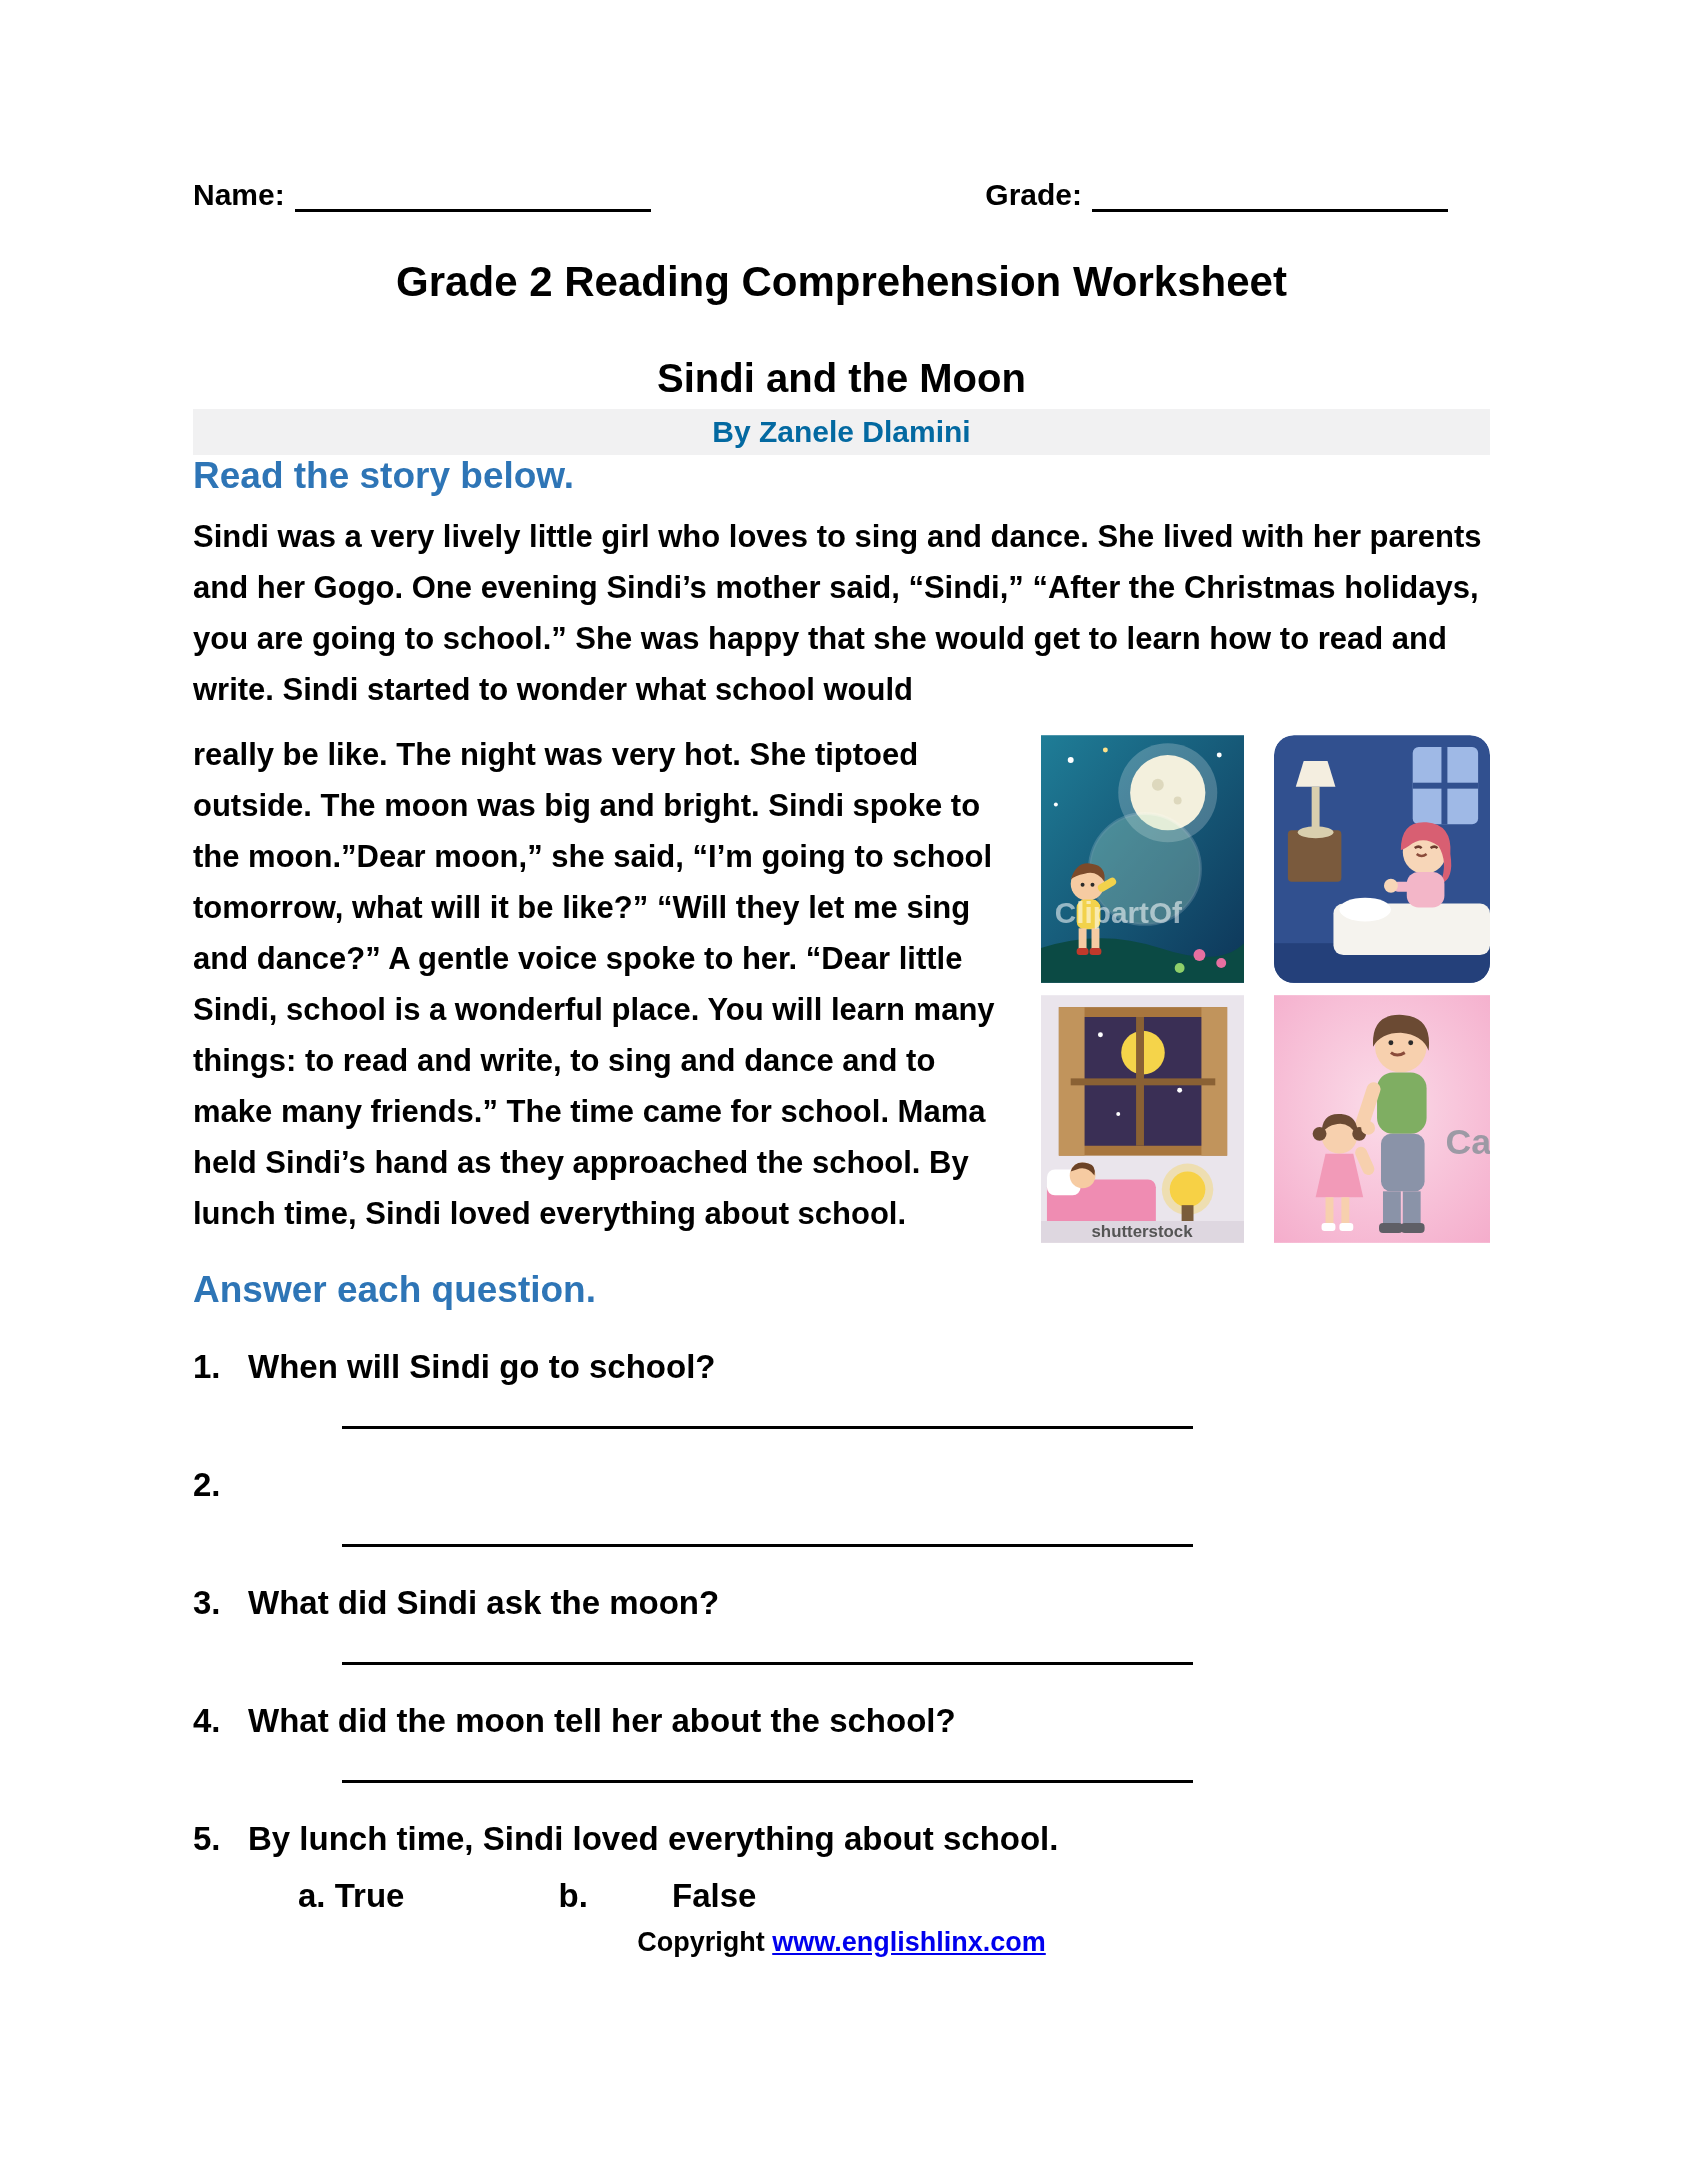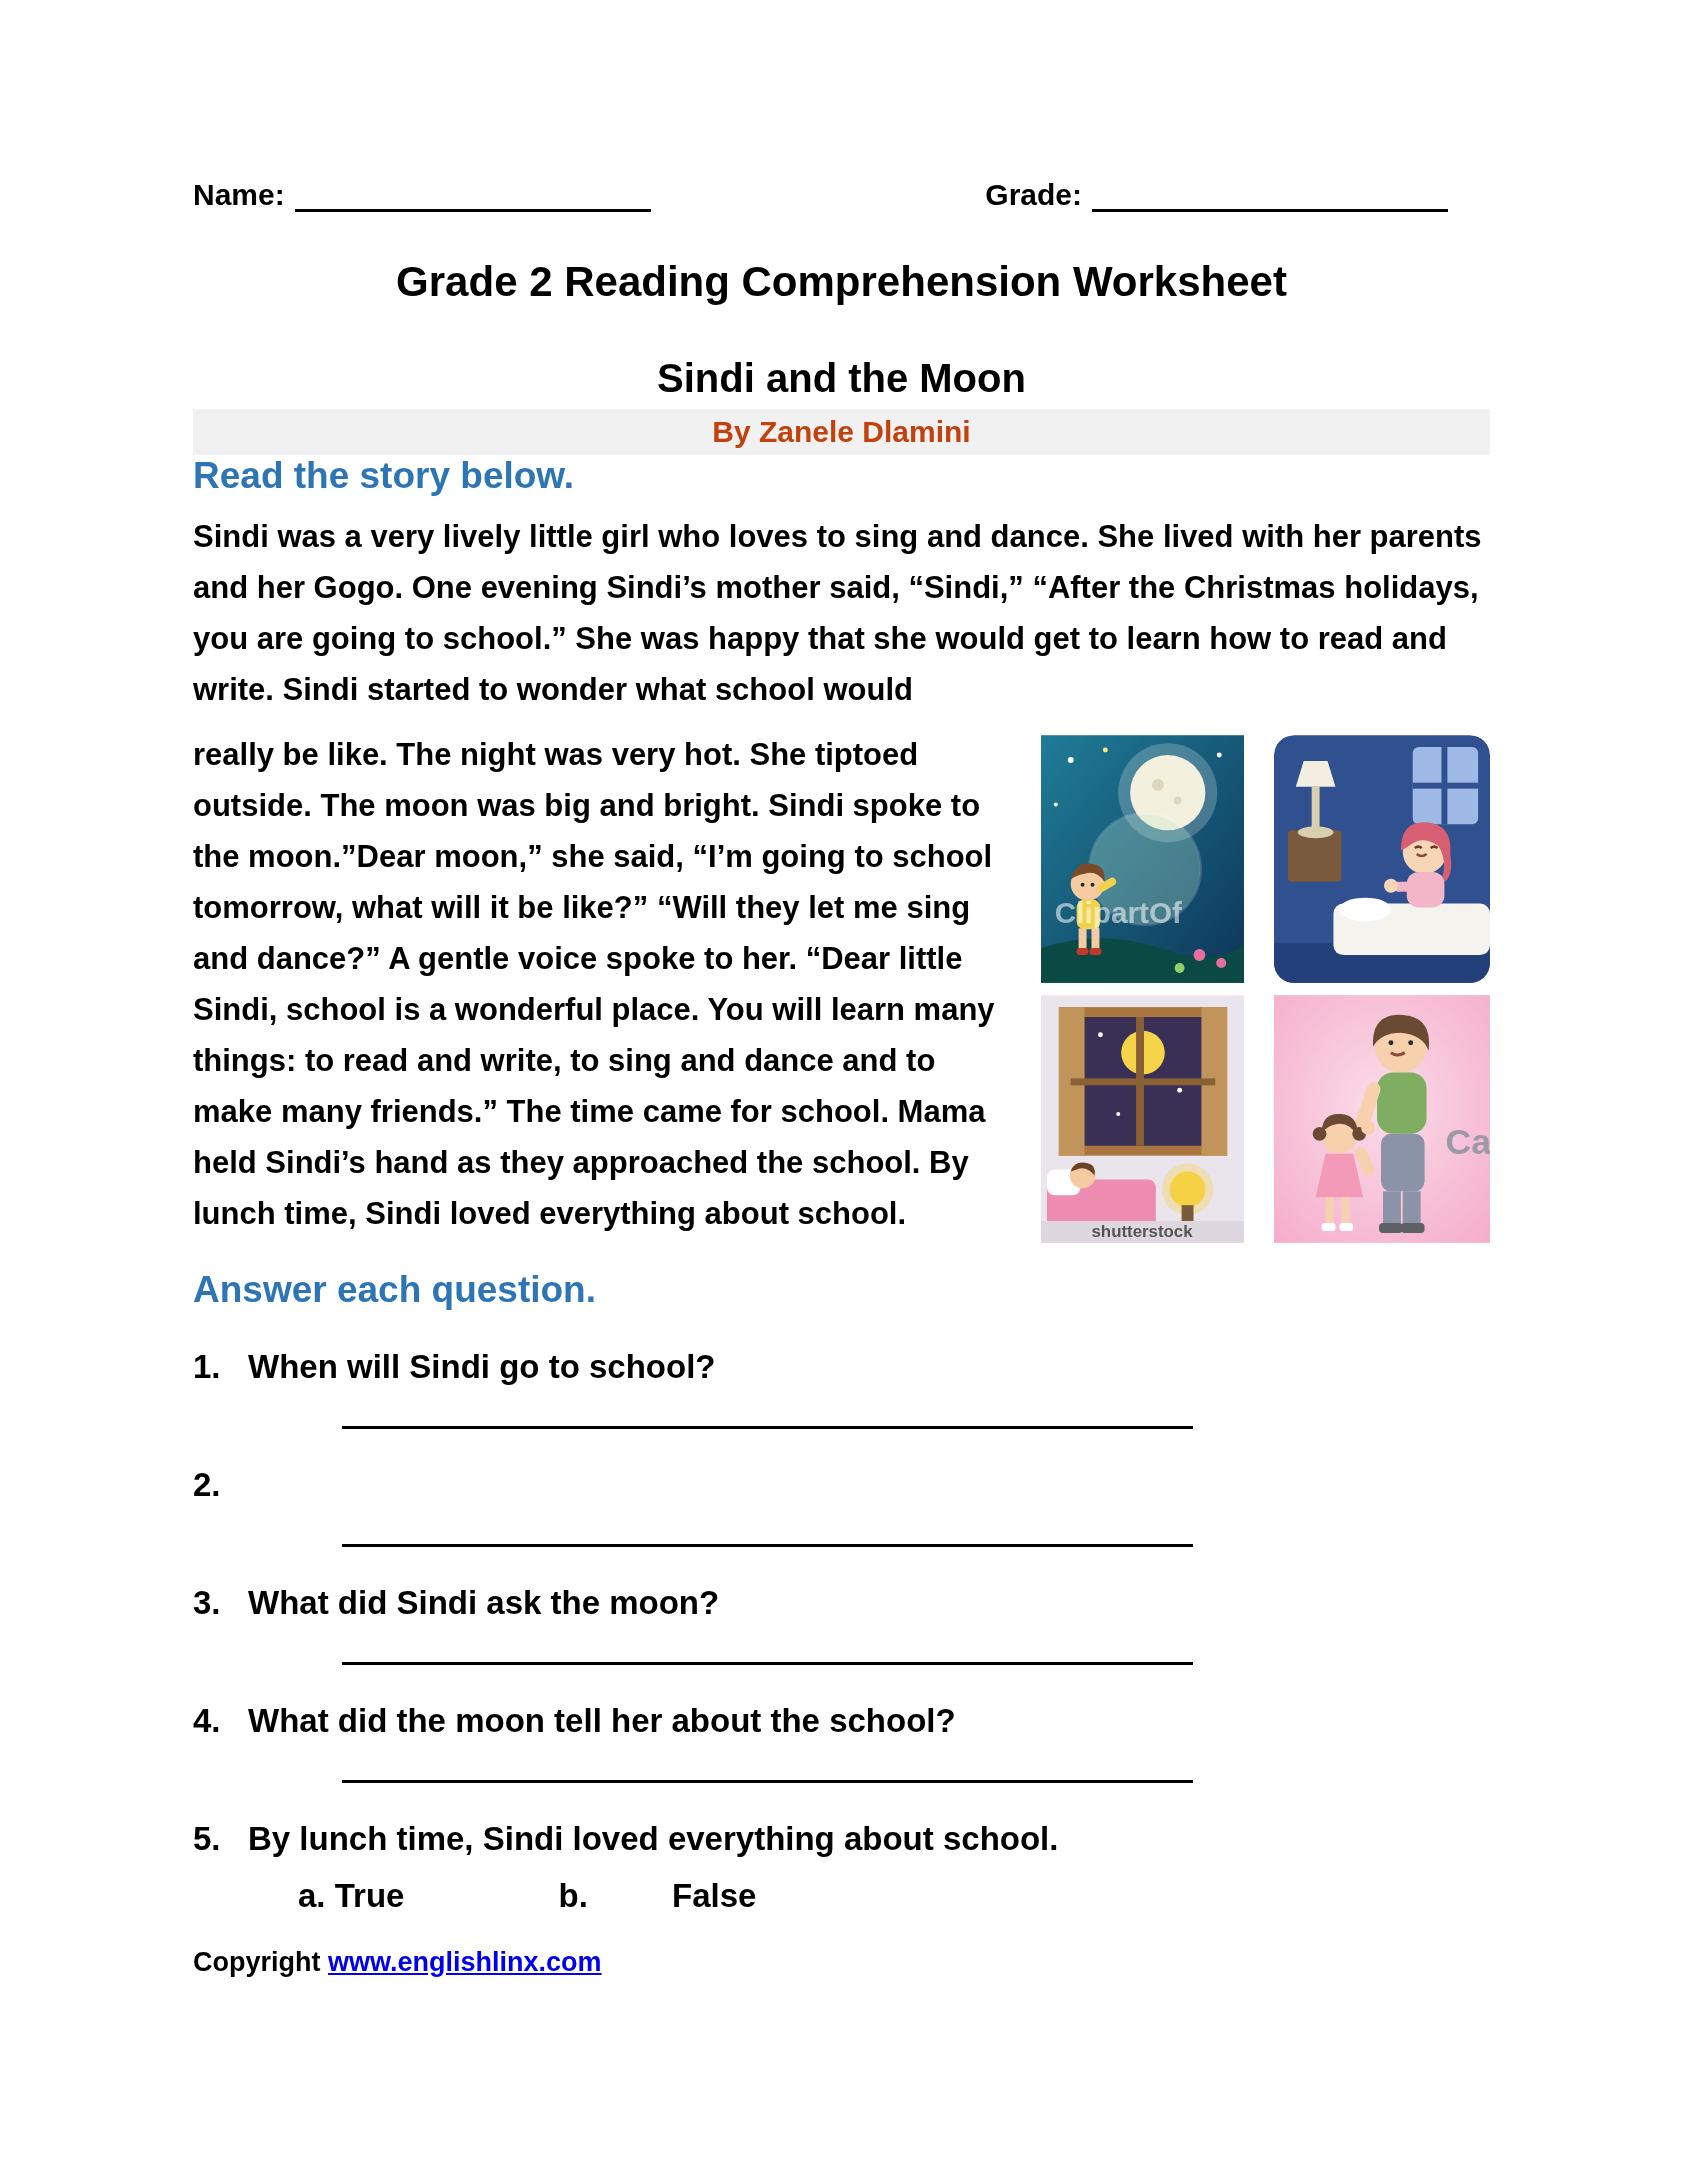--- a/index.html
+++ b/index.html
@@ -12,21 +12,21 @@
   .page { padding:178px 193px 0 193px; }
 
   
   .top-row { display:flex; justify-content:space-between; padding-right:42px; font-size:30px; }
   .field-group { display:flex; align-items:flex-end; }
   .write-line { display:inline-block; width:356px; border-bottom:3px solid #000; height:28px; margin-left:10px; }
 
   
   .main-title { text-align:center; font-size:42px; margin-top:46px; }
   .story-title { text-align:center; font-size:40px; margin-top:50px; }
-  .byline-band { margin-top:8px; background:#f1f1f2; text-align:center; color:#c2410c; font-size:30px; padding:6px 0; }
+  .byline-band { margin-top:8px; background:#f1f1f2; text-align:center; color:#0369a1; font-size:30px; padding:6px 0; }
 
   .section-heading { color:#2e75b6; font-size:37px; }
 
   
   .story-text { font-size:31px; line-height:51px; margin-top:14px; text-align:left; }
   .story-images {
     float:right; margin:6px 0 8px 34px;
     display:grid; grid-template-columns:203px 216px; grid-auto-rows:auto; gap:12px 30px;
   }
   .story-images svg { display:block; }
@@ -37,21 +37,21 @@
   .question { margin-top:34px; font-size:33px; line-height:44px; display:flex; }
   .qnum { width:55px; flex:0 0 55px; }
   .answer-line { margin:26px 0 0 149px; width:851px; border-bottom:3px solid #000; height:14px; }
   .options-row { margin-top:16px; font-size:33px; }
   .opt-letter-a { margin-left:105px; }
   .opt-label-true { }
   .opt-letter-b { margin-left:145px; }
   .opt-label-false { margin-left:75px; }
 
   
-  .copyright-row { font-size:27px; margin-top:32px; }
+  .copyright-row { text-align:center; font-size:27px; margin-top:12px; }
   .copyright-link { color:#0000ee; text-decoration:underline; cursor:pointer; }
 </style>
 </head>
 <body>
 
 <div class="page">
 
   <div class="top-row">
     <div class="field-group">
       <span>Name:</span>

